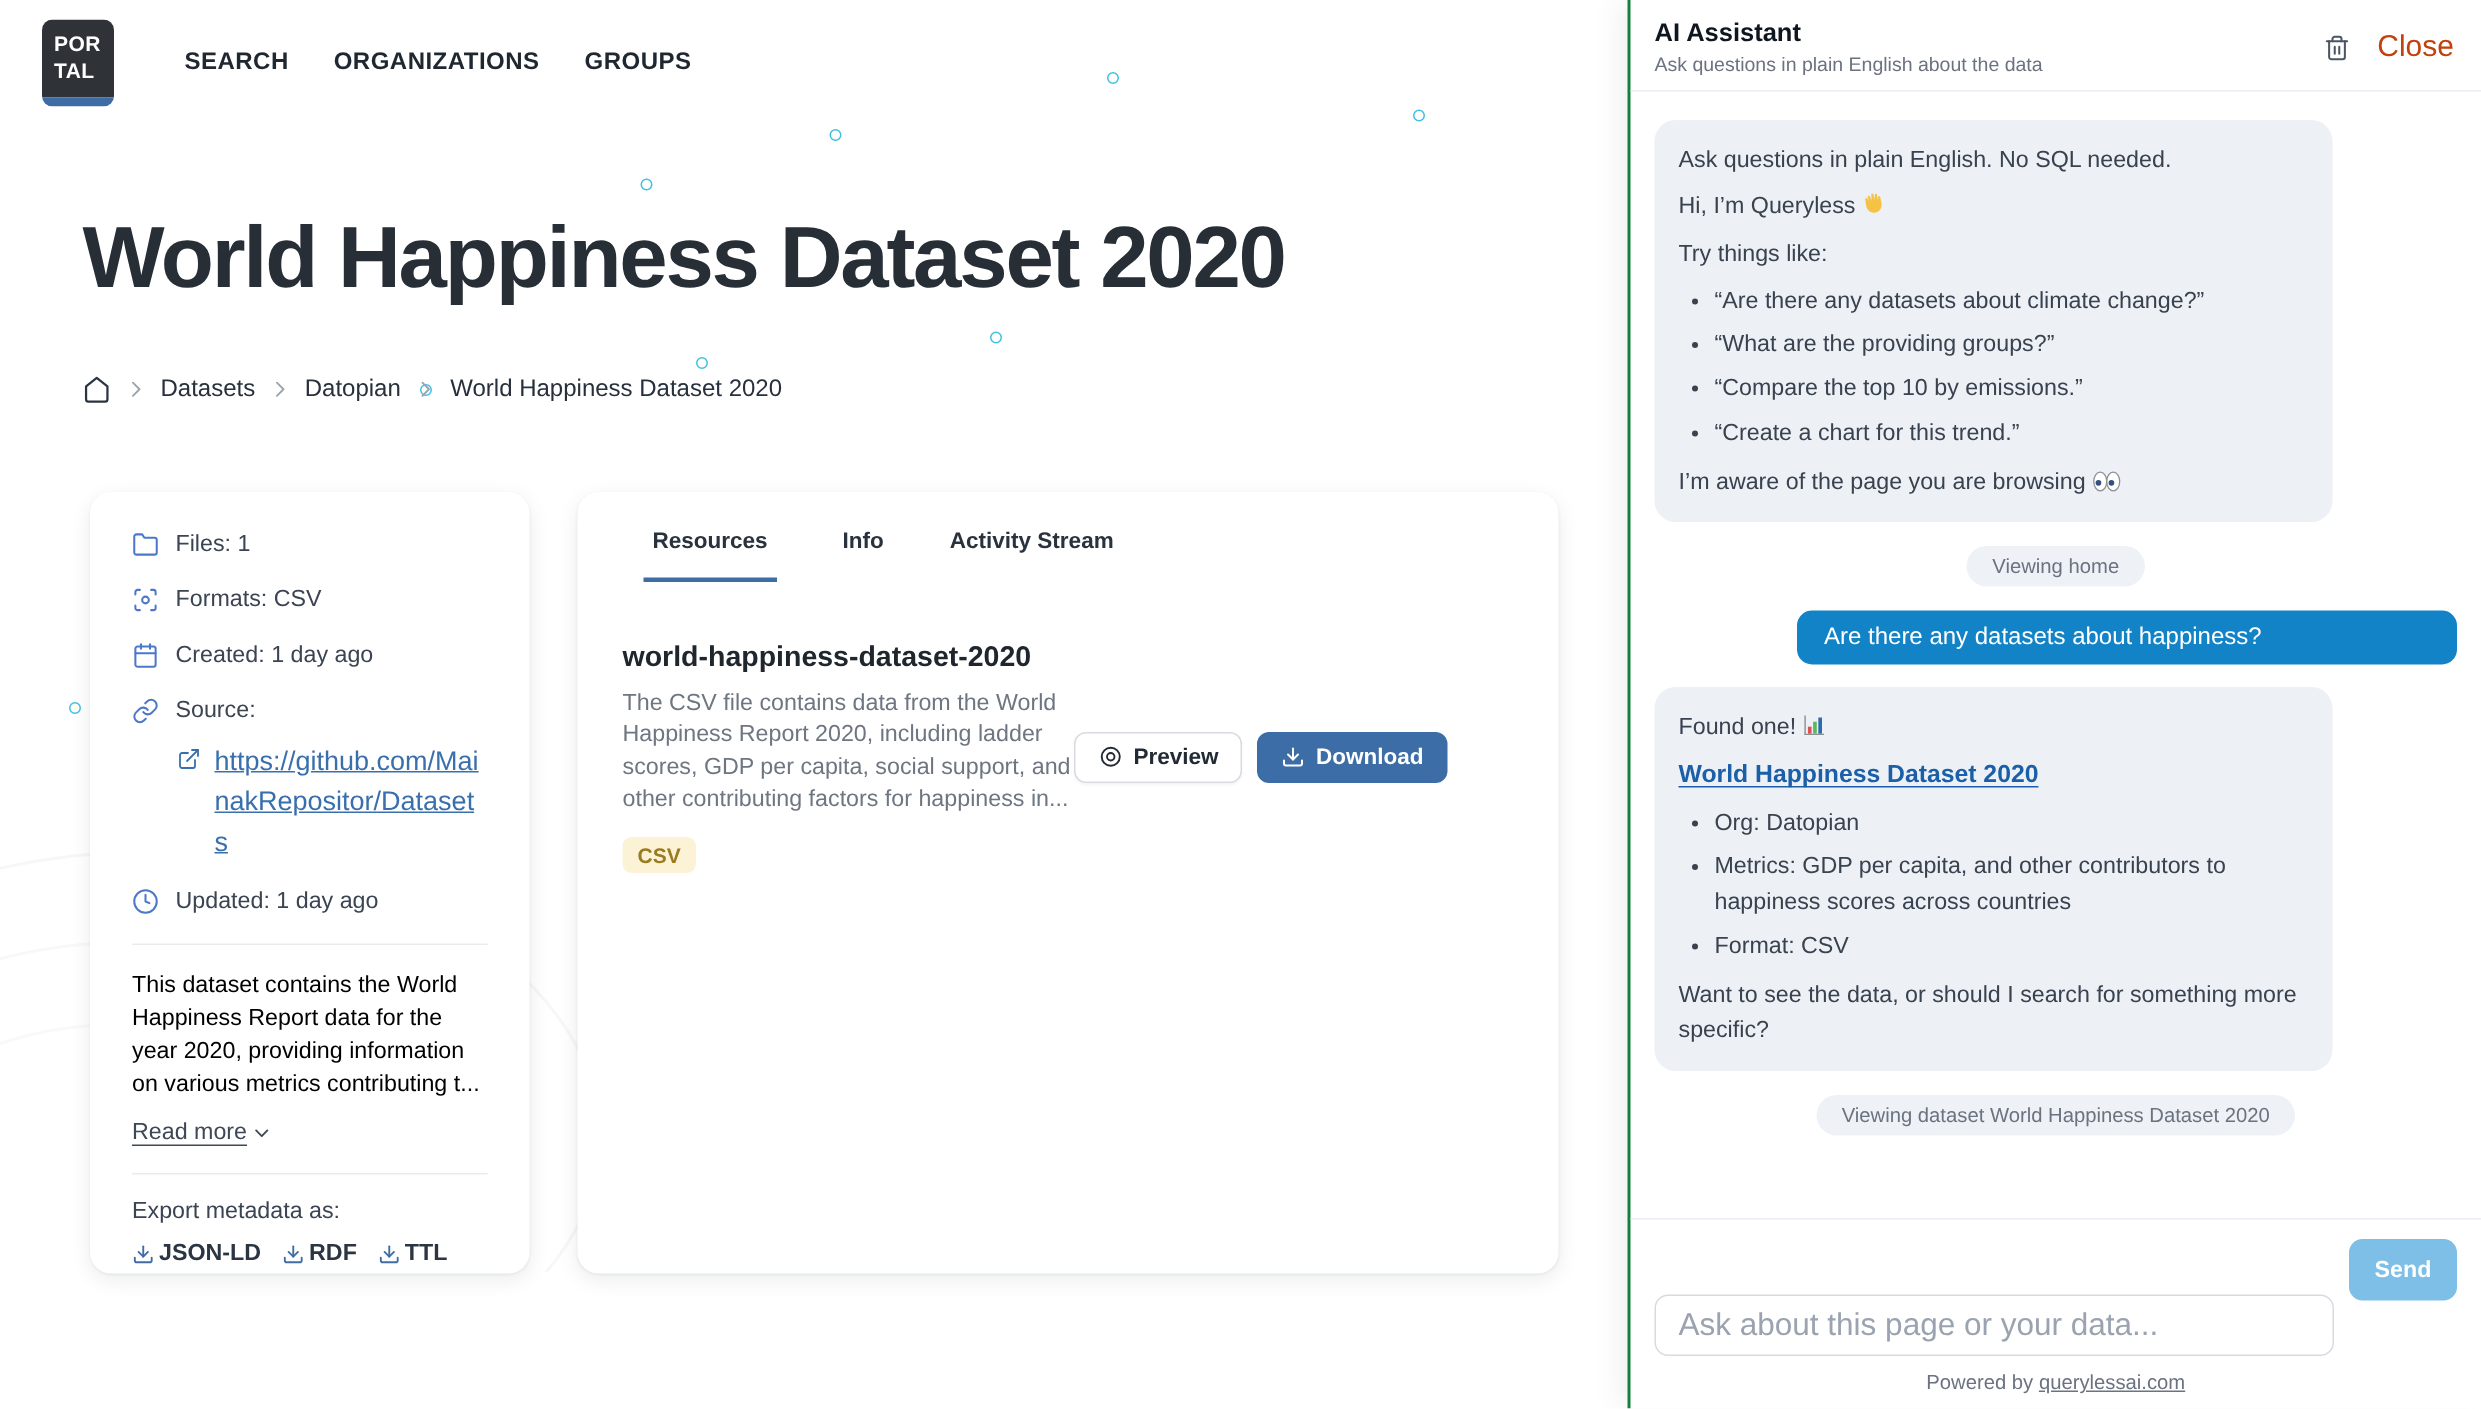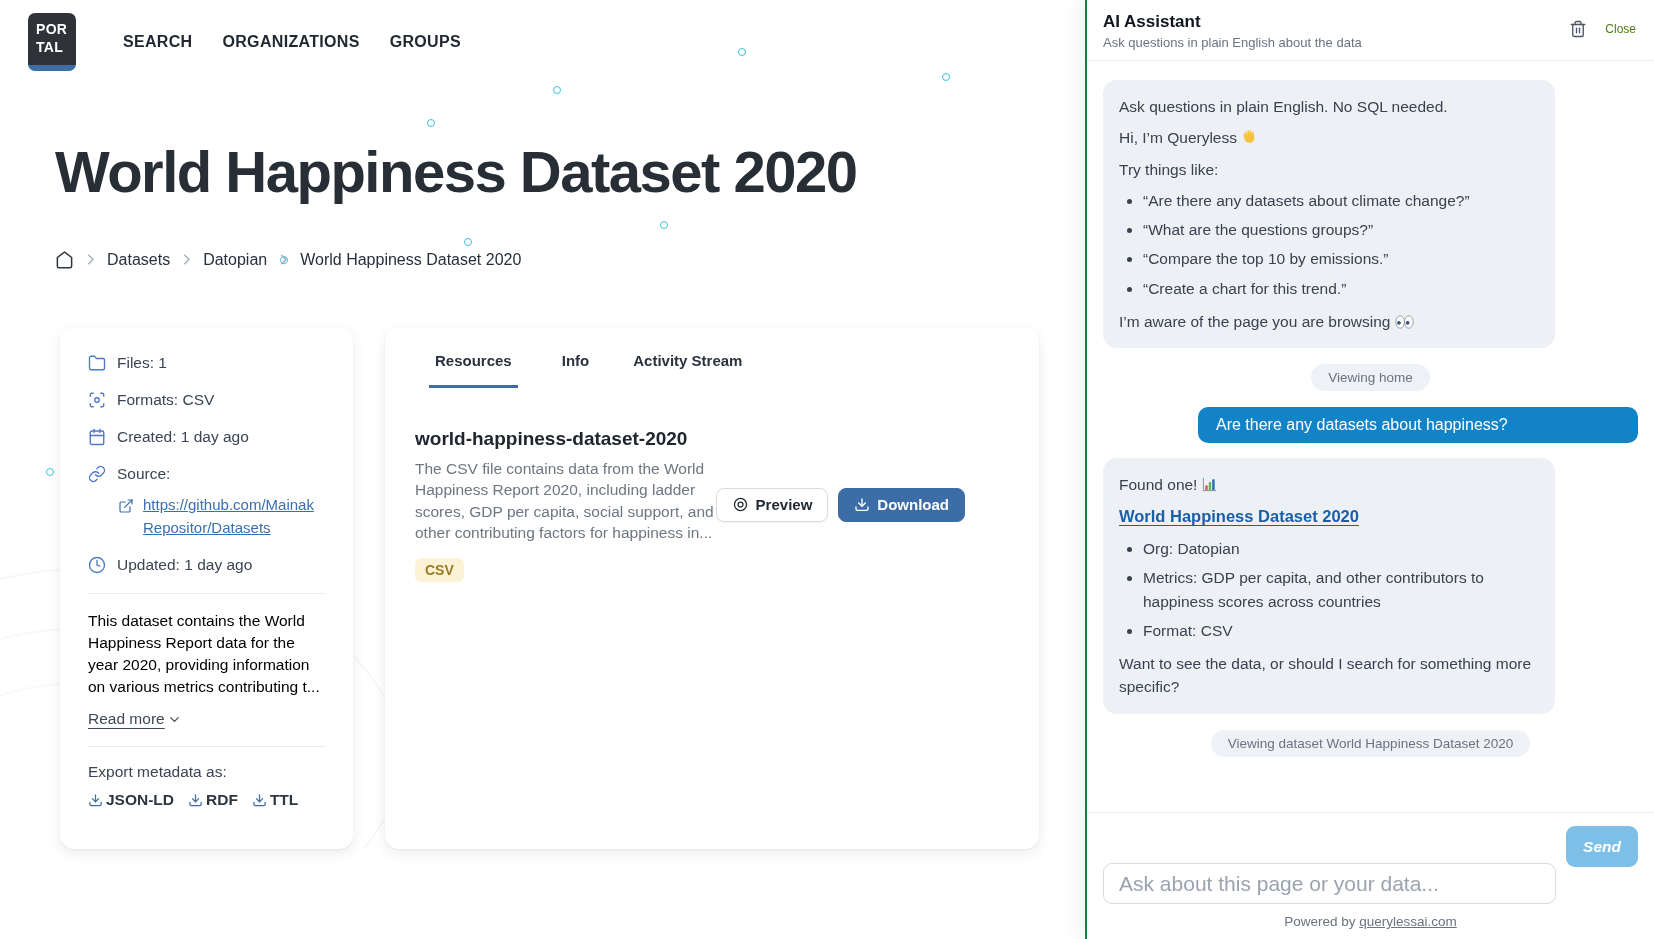--- a/index.html
+++ b/index.html
@@ -30,21 +30,21 @@
 
   .card { position:absolute; background:#fff; border-radius:14px;
     box-shadow:0 1px 2px rgba(16,24,40,.06), 0 4px 14px rgba(16,24,40,.08); }
 
   
   #meta-card { left:60px; top:328px; width:293px; height:521px; padding:26px 28px; font-size:15.5px; }
   .meta-row { display:flex; align-items:center; gap:11px; margin-bottom:19px; color:#3b4453; }
   .meta-row svg { flex:none; stroke:#4d78c8; }
   .source-link-row { display:flex; gap:9px; margin:-8px 0 17px 30px; }
   .source-link-row svg { flex:none; stroke:#3a6fad; margin-top:4px; }
-  .source-link { color:#3a6fad; font-size:15px; text-decoration:underline; width:180px; word-break:break-all; line-height:1.5; }
+  .source-link { color:#3a6fad; font-size:18px; text-decoration:underline; width:180px; word-break:break-all; line-height:1.5; }
   .meta-divider { border:none; border-top:1px solid #e9ecef; margin:2px 0 16px; }
   .meta-desc { color:#000000; line-height:1.42; margin-bottom:12px; }
   .read-more { display:inline-flex; align-items:center; gap:2px; color:#3f4856; text-decoration:underline; text-underline-offset:4px; margin-bottom:16px; font-size:15.5px; }
   .read-more svg { stroke:#3f4856; }
   .export-label { color:#3b4453; margin-bottom:10px; }
   .export-row { display:flex; align-items:center; gap:14px; }
   .export-link { display:inline-flex; align-items:center; gap:3px; color:#2c3642; font-weight:700; text-decoration:none; font-size:15.5px; }
   .export-link svg { stroke:#3e6da5; }
 
   
@@ -66,38 +66,38 @@
 
   
   #assistant-panel { position:absolute; left:1085px; top:0; width:569px; height:939px; background:#fff;
     border-left:2px solid #15803d; box-shadow:-8px 0 18px rgba(16,24,40,.05); display:flex; flex-direction:column; }
   .panel-header { display:flex; align-items:flex-start; padding:12px 18px 10px 16px; border-bottom:1px solid #e9edf1; }
   .panel-title { font-size:17px; font-weight:700; color:#10161f; margin-bottom:3px; }
   .panel-subtitle { font-size:13px; color:#6b7280; }
   .panel-actions { margin-left:auto; display:flex; align-items:center; gap:18px; padding-top:8px; }
   .icon-btn { background:none; border:none; cursor:pointer; display:flex; }
   .icon-btn svg { stroke:#4b5563; }
-  .close-btn { background:none; border:none; font-family:inherit; font-size:12px; color:#4d7c0f; cursor:pointer; }
+  .close-btn { background:none; border:none; font-family:inherit; font-size:20px; color:#c2410c; cursor:pointer; }
 
   .messages { flex:1; padding:19px 16px; overflow:hidden; display:flex; flex-direction:column; }
   .bubble { background:#edf0f5; border-radius:14px; padding:13px 16px; width:452px; font-size:15.5px; color:#39424f; line-height:1.5; }
   .bubble p { margin:4px 0 8px; }
   .bubble p:first-child { margin-top:2px; }
   .bubble ul { margin:2px 0 10px; padding-left:24px; }
   .bubble li { margin-bottom:6px; }
   .bubble li:last-child { margin-bottom:2px; }
   .emoji { display:inline-flex; vertical-align:-2px; }
   .dataset-link { color:#1a5fa8; font-weight:700; font-size:16.5px; text-decoration:underline; text-underline-offset:3px; }
   .ctx-pill { align-self:center; background:#eef1f5; color:#6b7280; font-size:13.5px; border-radius:999px; padding:6px 17px; margin:16px 0; }
   .user-bubble { align-self:flex-end; background:#1283c6; color:#fff; font-size:16px; border-radius:10px; padding:9px 18px; width:440px; margin-bottom:15px; }
 
   .input-area { border-top:1px solid #e9edf1; padding:13px 16px 6px; display:flex; gap:10px; }
   .chat-input { flex:1; height:41px; border:1px solid #d7dbe0; border-radius:9px; padding:0 15px; font-size:21px; font-family:inherit; color:#3b4453; outline:none;margin-top:37px; }
   .chat-input::placeholder { color:#9aa3af; }
-  .send-btn { width:72px; height:41px; background:#7dbfe7; color:#fff; border:none; border-radius:9px; font-size:15.5px; font-weight:700; font-family:inherit; cursor:pointer;font-style:italic; }
+  .send-btn { width:72px; height:41px; background:#7dbfe7; color:#fff; border:none; border-radius:9px; font-size:15.5px; font-weight:700; font-family:inherit; cursor:pointer; }
   .panel-footer { text-align:center; font-size:13.5px; color:#6b7280; padding:4px 0 10px; }
   .panel-footer a { color:#6b7280; }
 </style>
 </head>
 <body>
 
 <div id="app">
 
   <div id="main">
 
@@ -305,21 +305,21 @@
           <span>Hi, I’m Queryless</span>
           <span class="emoji">
             <svg width="17" height="17" viewBox="0 0 24 24">
                 <path fill="#f6c244" d="M7.2 9.8 5.6 7.6c-.7-1-2.1-.5-2 .7l.4 3.4c.3 3.2 1 5.8 3.2 7.6 2.8 2.3 7 2.2 9.6-.4 2.3-2.3 2.4-5 1.8-8l-1-5c-.2-1.1-1.8-1-1.9.1l-.2 3.3-.9-5.4c-.2-1.2-1.9-1.1-2 .1l-.3 4.6-1.1-5c-.3-1.2-2-1-2 .2l.2 5.6-1.6-3.9c-.5-1.1-2.1-.7-2 .5z"></path>
               </svg>
           </span>
         </p>
         <p>Try things like:</p>
         <ul>
           <li>“Are there any datasets about climate change?”</li>
-          <li>“What are the questions groups?”</li>
+          <li>“What are the providing groups?”</li>
           <li>“Compare the top 10 by emissions.”</li>
           <li>“Create a chart for this trend.”</li>
         </ul>
         <p style="margin-bottom:2px;">
           <span>I’m aware of the page you are browsing</span>
           <span class="emoji">
             <svg width="19" height="14" viewBox="0 0 22 16">
                 <ellipse cx="6" cy="8" rx="5" ry="7.2" fill="#fff" stroke="#8b9097" stroke-width="1"></ellipse>
                 <ellipse cx="16" cy="8" rx="5" ry="7.2" fill="#fff" stroke="#8b9097" stroke-width="1"></ellipse>
                 <circle cx="4.6" cy="9" r="2.2" fill="#35507c"></circle>

